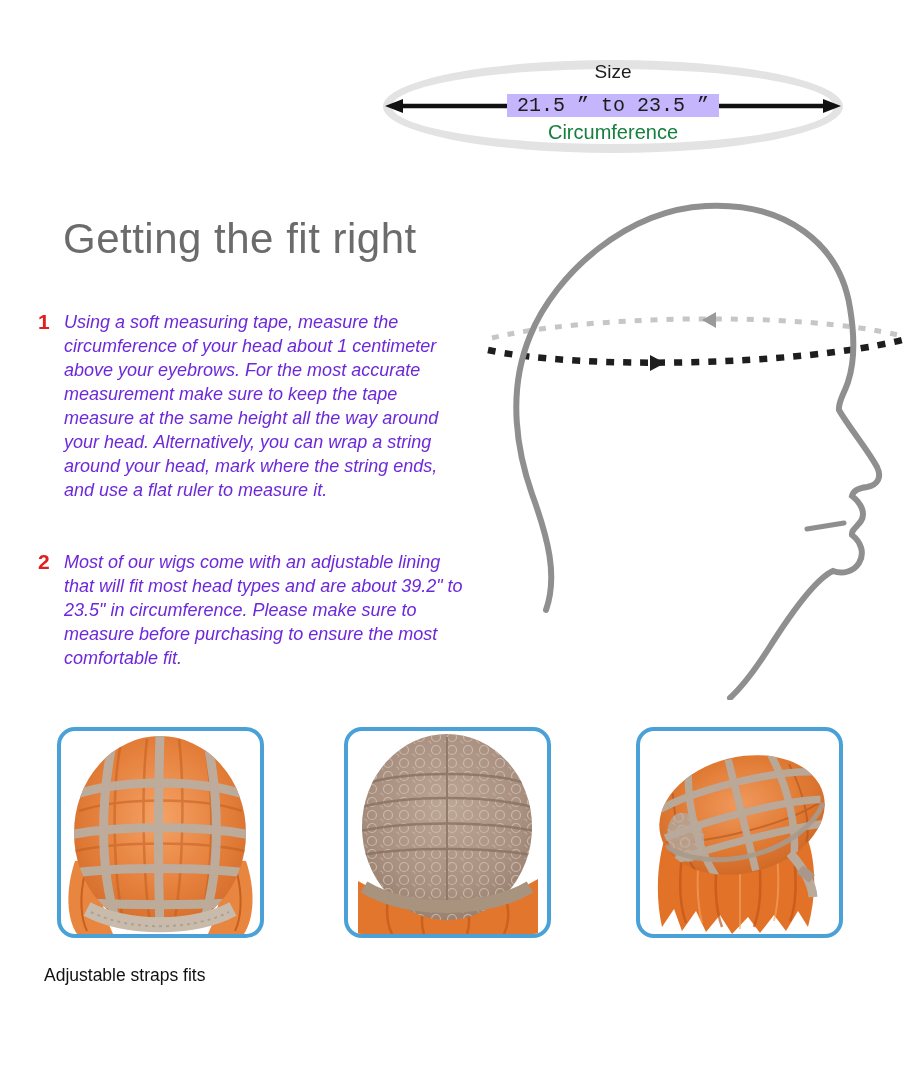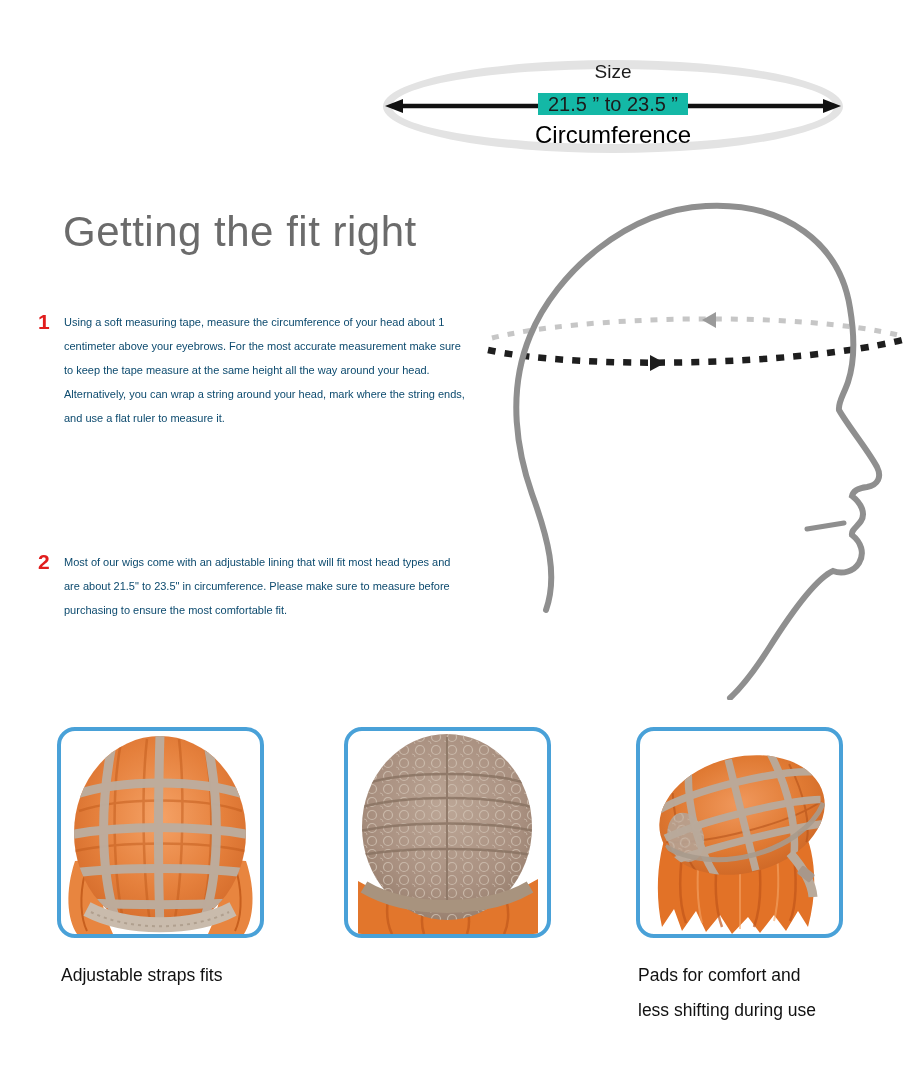--- a/index.html
+++ b/index.html
@@ -7,46 +7,46 @@
     position:relative; width:905px; height:1080px; background:#ffffff;
     font-family:"Liberation Sans", sans-serif; overflow:hidden;margin-left:8px;
   }
 
   
   .size-diagram { position:absolute; left:375px; top:60px; width:460px; height:93px; }
   .ring { position:absolute; left:0; top:0; right:0; bottom:0; border:9px solid #e3e3e3; border-radius:50%; box-sizing:border-box; }
   .ring-arrow { position:absolute; left:0; top:38px; width:460px; height:16px; }
   .size-label { position:absolute; top:1px; left:0; width:100%; text-align:center; font-size:19px; color:#1c1c1c; }
   .range-label { position:absolute; top:33px; left:0; width:100%; text-align:center; font-size:20px; color:#1c1c1c; }
-  .range-label span { background:#14b8a6; padding:0 10px; }
-  .circ-label { position:absolute; top:61px; left:0; width:100%; text-align:center; font-size:24px; color:#000000; }
-
-  
-  .heading { position:absolute; left:55px; top:208px; font-size:42px; color:#6b6b6b; letter-spacing:0.5px; }
+  .range-label span { background:#c4b5fd; padding:0 10px;font-family:Liberation Mono, monospace; }
+  .circ-label { position:absolute; top:61px; left:0; width:100%; text-align:center; font-size:20px; color:#15803d; }
+
+  
+  .heading { position:absolute; left:55px; top:215px; font-size:42px; color:#6b6b6b; letter-spacing:0.5px; }
   .step { position:absolute; display:flex; gap:9px; }
   .step-number { color:#e11d1d; font-weight:bold; font-size:21px; line-height:24px; width:17px; flex:none; text-align:left; }
-  .step-text { font-size:11px; line-height:24px; color:#0c4a6e; width:404px; }
+  .step-text { font-size:18px; line-height:24px; color:#6d28d9; width:404px;font-style:italic; }
   .step-1 { left:30px; top:310px; }
   .step-2 { left:30px; top:550px; }
 
   
   .head-figure { position:absolute; left:470px; top:180px; width:435px; height:520px; }
   .head-figure svg { display:block; width:100%; height:100%; }
 
   
   .card {
     position:absolute; top:727px; width:207px; height:211px;
     border:4px solid #49a1d8; border-radius:18px; background:#fff;
     overflow:hidden; box-sizing:border-box;
   }
   .card svg { display:block; width:100%; height:100%; }
   .card-1 { left:49px; } .card-2 { left:336px; } .card-3 { left:628px; }
 
   .caption { position:absolute; top:958px; font-size:17.5px; color:#111111; line-height:35px; }
-  .caption-1 { left:53px; } .caption-2 { left:340px; } .caption-3 { left:630px; }
+  .caption-1 { left:36px; } .caption-2 { left:340px; } .caption-3 { left:630px; }
 </style>
 </head>
 <body>
 
 <div class="page">
 
   <div class="size-diagram">
     <div class="ring"></div>
     <svg class="ring-arrow" viewBox="0 0 460 16">
       <line x1="16" y1="8" x2="444" y2="8" stroke="#111" stroke-width="4.5"></line>
@@ -60,21 +60,21 @@
 
   <div class="heading">Getting the fit right</div>
 
   <div class="step step-1">
     <div class="step-number">1</div>
     <div class="step-text">Using a soft measuring tape, measure the circumference of your head about 1 centimeter above your eyebrows. For the most accurate measurement make sure to keep the tape measure at the same height all the way around your head. Alternatively, you can wrap a string around your head, mark where the string ends, and use a flat ruler to measure it.</div>
   </div>
 
   <div class="step step-2">
     <div class="step-number">2</div>
-    <div class="step-text">Most of our wigs come with an adjustable lining that will fit most head types and are about 21.5" to 23.5" in circumference. Please make sure to measure before purchasing to ensure the most comfortable fit.</div>
+    <div class="step-text">Most of our wigs come with an adjustable lining that will fit most head types and are about 39.2" to 23.5" in circumference. Please make sure to measure before purchasing to ensure the most comfortable fit.</div>
   </div>
 
   <div class="head-figure">
     <svg viewBox="0 0 435 520">
 
       <path d="M 14 158 C 100 136 320 130 424 156" fill="none" stroke="#c6c6c6" stroke-width="5" stroke-dasharray="7 9"></path>
       <polygon points="224,140 238,132 238,148" fill="#9a9a9a"></polygon>
 
       <path d="M 10 170 C 100 190 320 186 424 160" fill="none" stroke="#1e1e1e" stroke-width="6.5" stroke-dasharray="8 9"></path>
       <polygon points="187,183 172,175 172,191" fill="#1e1e1e"></polygon>
@@ -217,18 +217,14 @@
         <path d="M20 96 C58 136 150 136 184 92" stroke="#a89a8c" stroke-width="5" fill="none" opacity="0.9" clip-path="url(#dome3)"></path>
       </g>
       <path d="M150 122 C 164 138 172 152 173 166" stroke="#b9aa9b" stroke-width="9" fill="none"></path>
       <rect x="158" y="138" width="16" height="10" rx="2" fill="#a8978a" transform="rotate(38 166 143)"></rect>
     </svg>
   </div>
 
   <div class="caption caption-1">
     <div>Adjustable straps fits</div>
   </div>
-  <div class="caption caption-3">
-    <div>Pads for comfort and</div>
-    <div>less shifting during use</div>
-  </div>
 
 </div>
 
 </body></html>

